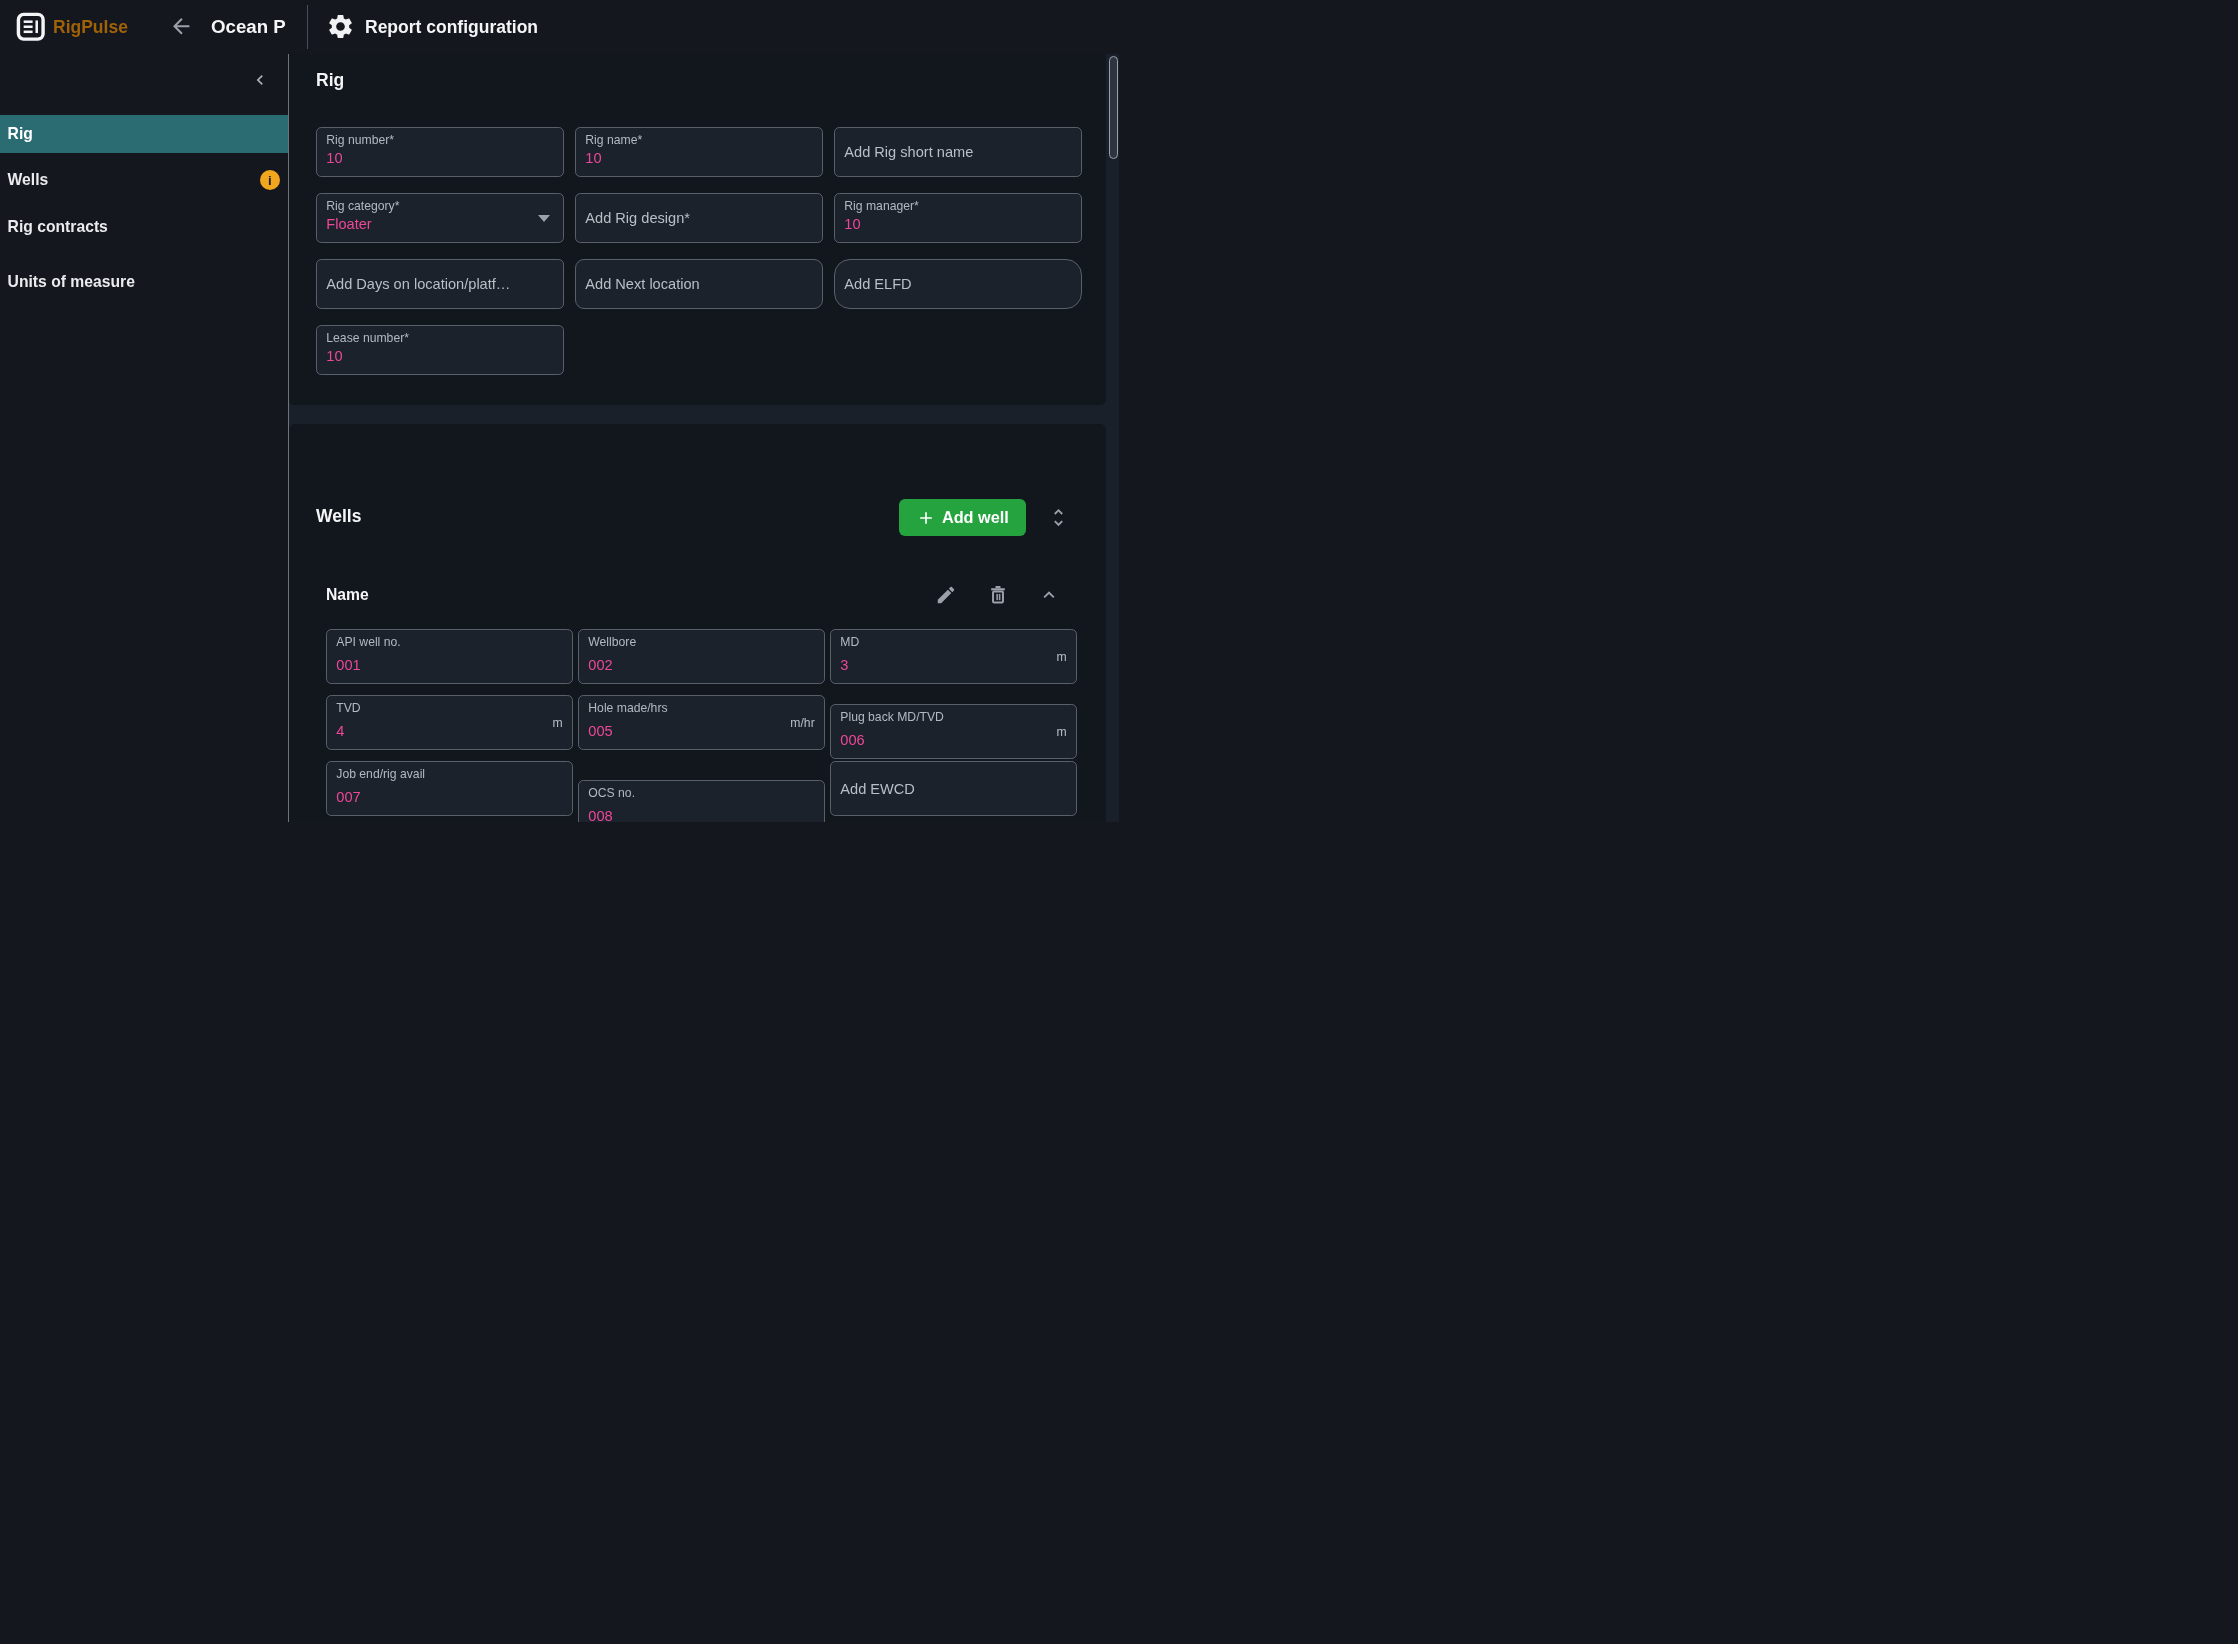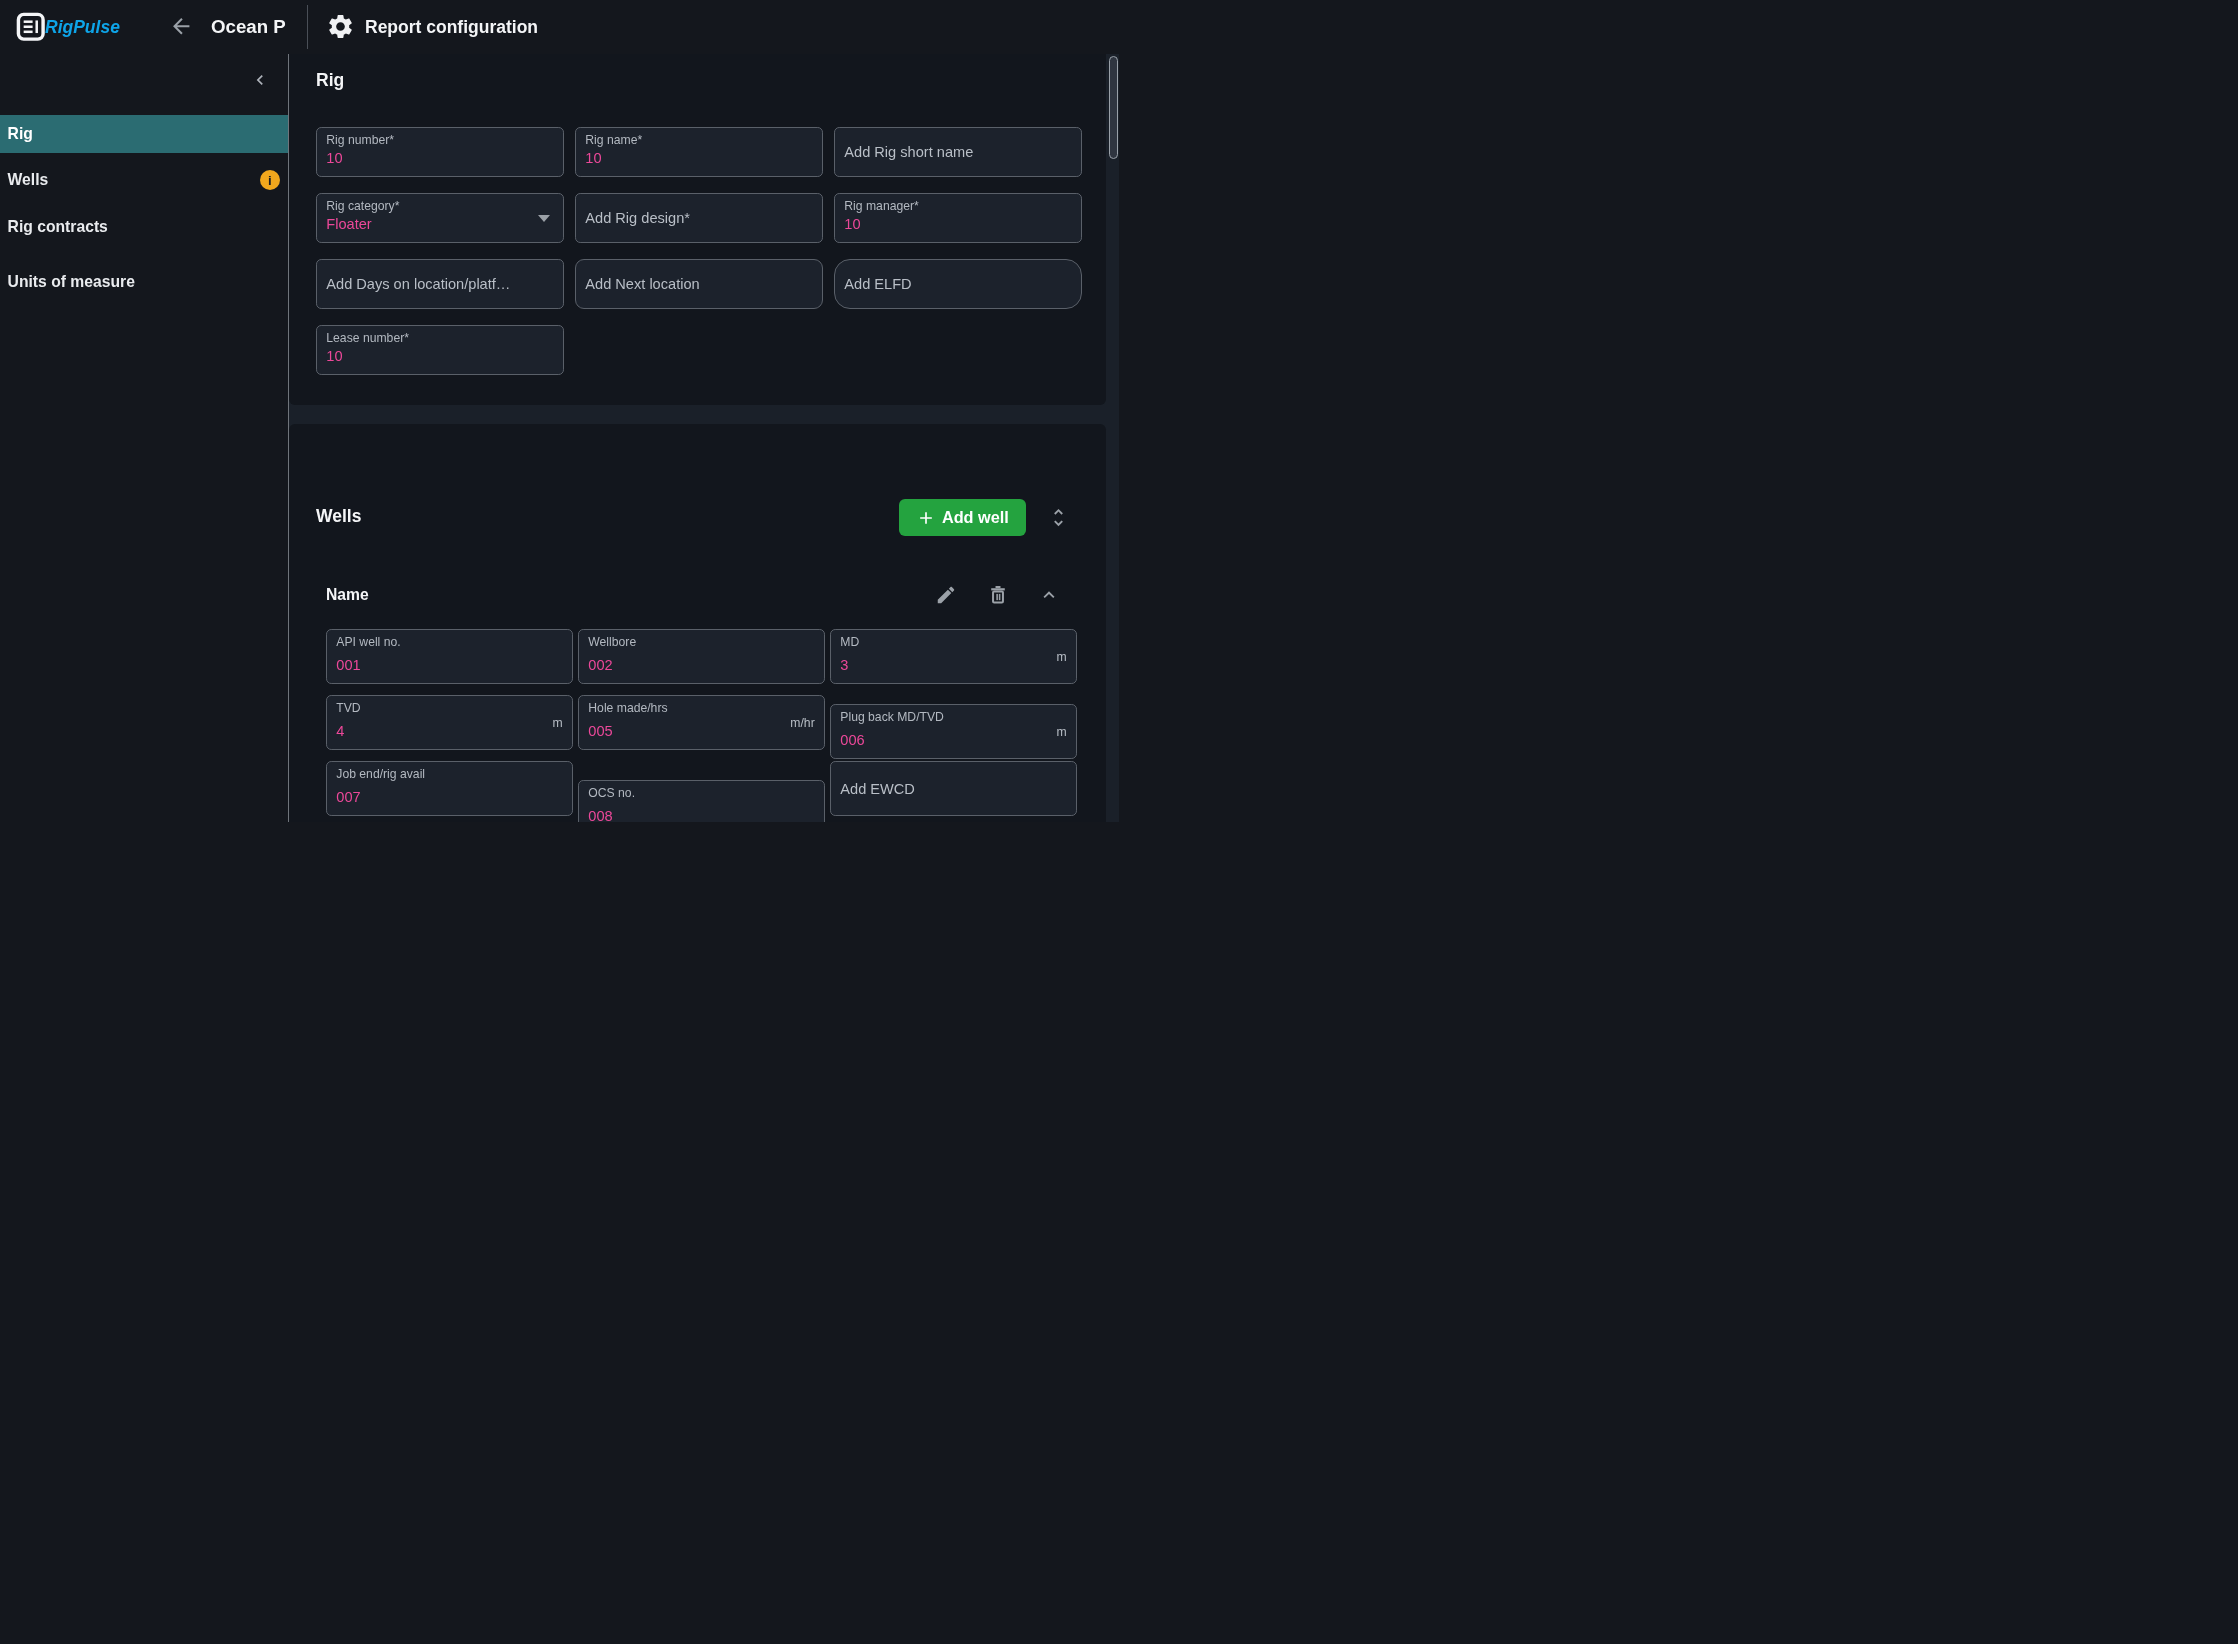--- a/index.html
+++ b/index.html
@@ -1,22 +1,22 @@
 <!DOCTYPE html>
 <html style="font-size:9.3px"><head>
 <meta charset="utf-8">
 <style>
   html,body{margin:0;padding:0;background:#14171d;font-family:"Liberation Sans","DejaVu Sans",sans-serif;}
   .screen{position:relative;width:1119px;height:822px;overflow:hidden;background:#14171d;}
 
   
   .topbar{position:absolute;left:0;top:0;width:1119px;height:54px;background:#14171d;}
   .brand-logo{position:absolute;left:15px;top:11px;width:31.5px;height:31.5px;}
-  .brand-title{position:absolute;left:45px;top:0;height:54px;display:flex;align-items:center;
-               color:#0ea5e9;font-size:17.5px;font-weight:bold;font-style:italic;}
+  .brand-title{position:absolute;left:53px;top:0;height:54px;display:flex;align-items:center;
+               color:#a16207;font-size:17.5px;font-weight:bold;}
   .back-btn{position:absolute;left:168px;top:14px;width:27px;height:27px;display:flex;align-items:center;justify-content:center;cursor:pointer;}
   .context-title{position:absolute;left:211px;top:0;height:54px;display:flex;align-items:center;
                color:#f4f5f7;font-size:18.7px;font-weight:bold;}
   .topbar-divider{position:absolute;left:307px;top:4.7px;width:1.2px;height:44px;background:#4a4f57;}
   .gear{position:absolute;left:326px;top:12.2px;width:29px;height:29px;}
   .page-title{position:absolute;left:365px;top:0;height:54px;display:flex;align-items:center;
                color:#f4f5f7;font-size:17.5px;font-weight:bold;}
 
   
   .sidebar{position:absolute;left:0;top:54px;width:288px;bottom:0;background:#14171d;}

